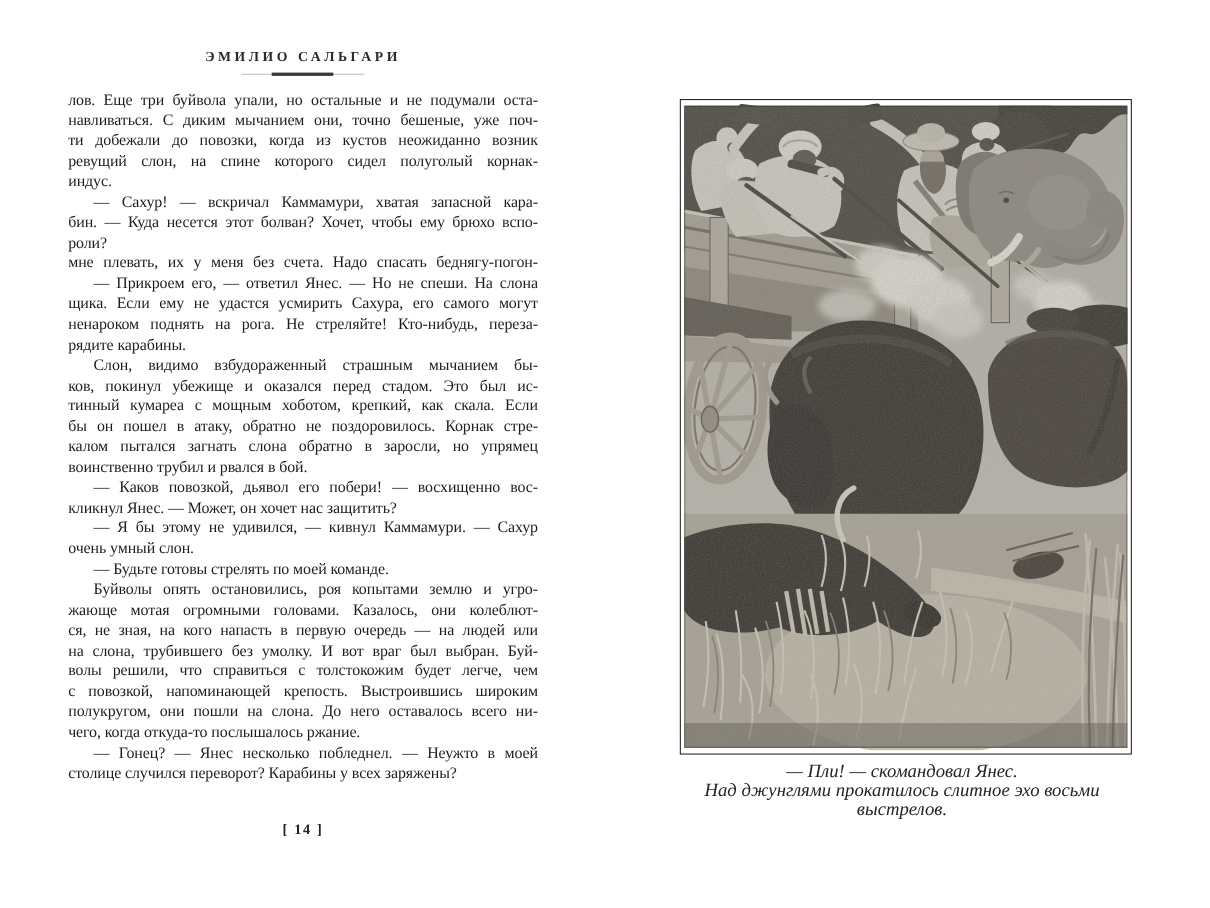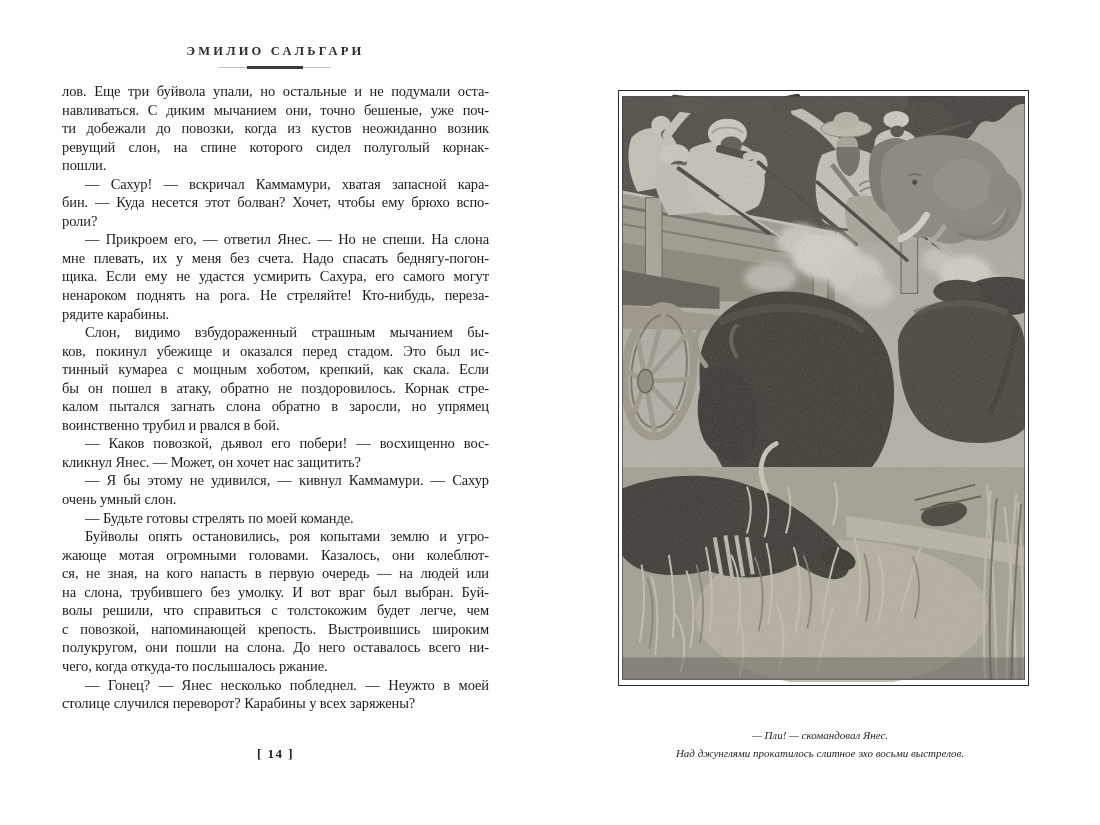--- a/index.html
+++ b/index.html
@@ -36,47 +36,47 @@
     position:absolute; left:62px; top:746px; width:427px;
     text-align:center; font-size:13px; letter-spacing:1.5px;
     color:#222; font-weight:700;
   }
   .illustration-frame {
     position:absolute; left:618px; top:90px; width:403px; height:588px;
     border:1.5px solid #2a2a28; padding:3px; background:#fff;
   }
   .illustration-frame svg { display:block; }
   .caption {
-    position:absolute; left:615px; top:727px; width:410px;
-    text-align:center; font-style:italic; font-size:11px;
+    position:absolute; left:615px; top:692px; width:410px;
+    text-align:center; font-style:italic; font-size:17px;
     line-height:17.5px; color:#242424;
   }
 </style>
 </head>
 <body>
 
 <div class="running-header">ЭМИЛИО САЛЬГАРИ</div>
 <div class="header-rule"></div>
 
 <div class="text-block">
     <div>
       <div class="line">лов. Еще три буйвола упали, но остальные и не подумали оста-</div>
       <div class="line">навливаться. С диким мычанием они, точно бешеные, уже поч-</div>
       <div class="line">ти добежали до повозки, когда из кустов неожиданно возник</div>
       <div class="line">ревущий слон, на спине которого сидел полуголый корнак-</div>
-      <div class="line last">пошли.</div>
+      <div class="line last">индус.</div>
     </div>
     <div>
       <div class="line first">— Сахур! — вскричал Каммамури, хватая запасной кара-</div>
       <div class="line">бин. — Куда несется этот болван? Хочет, чтобы ему брюхо вспо-</div>
       <div class="line last">роли?</div>
     </div>
     <div>
+      <div class="line">мне плевать, их у меня без счета. Надо спасать беднягу-погон-</div>
       <div class="line first">— Прикроем его, — ответил Янес. — Но не спеши. На слона</div>
-      <div class="line">мне плевать, их у меня без счета. Надо спасать беднягу-погон-</div>
       <div class="line">щика. Если ему не удастся усмирить Сахура, его самого могут</div>
       <div class="line">ненароком поднять на рога. Не стреляйте! Кто-нибудь, переза-</div>
       <div class="line last">рядите карабины.</div>
     </div>
     <div>
       <div class="line first">Слон, видимо взбудораженный страшным мычанием бы-</div>
       <div class="line">ков, покинул убежище и оказался перед стадом. Это был ис-</div>
       <div class="line">тинный кумареа с мощным хоботом, крепкий, как скала. Если</div>
       <div class="line">бы он пошел в атаку, обратно не поздоровилось. Корнак стре-</div>
       <div class="line">калом пытался загнать слона обратно в заросли, но упрямец</div>

